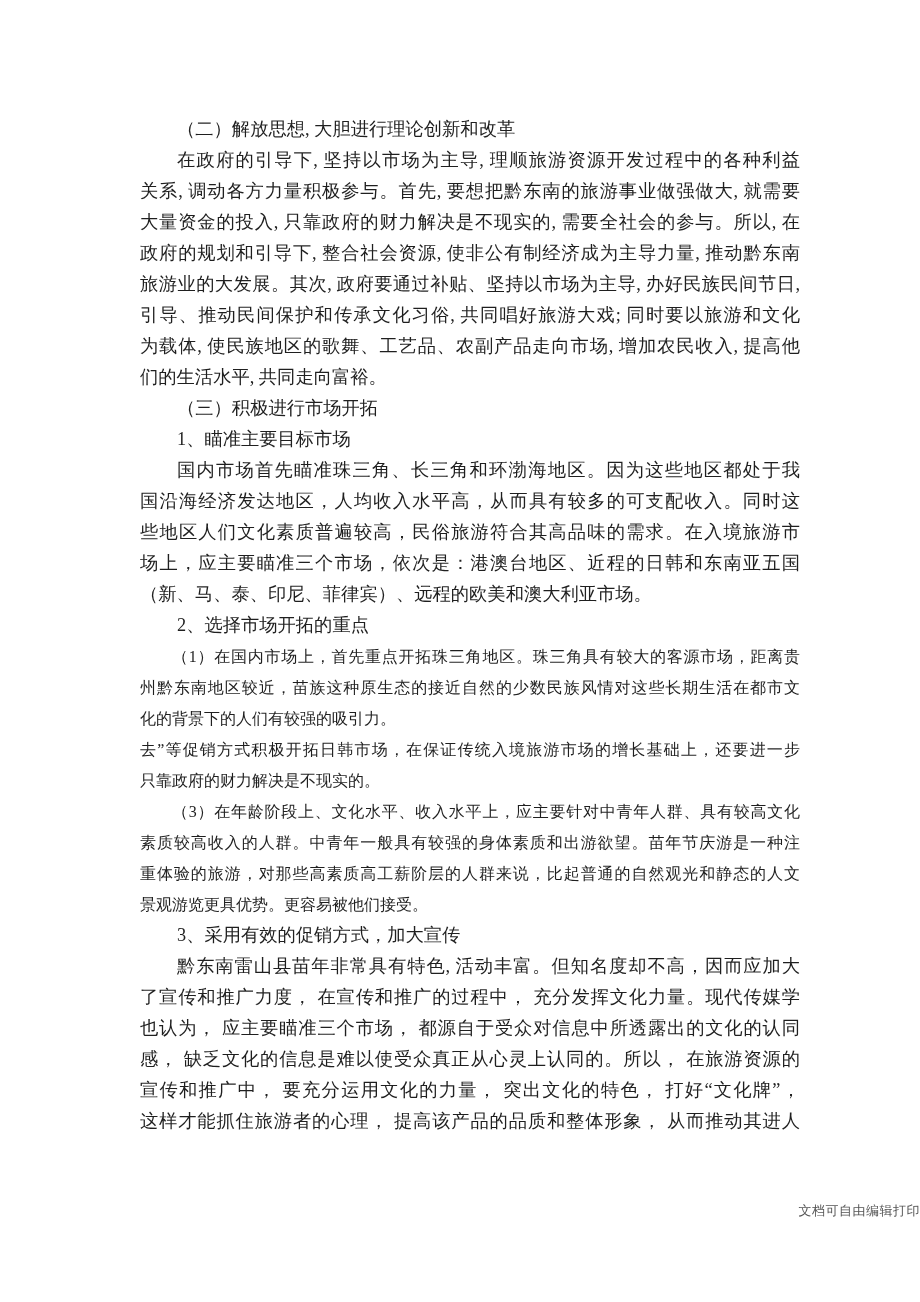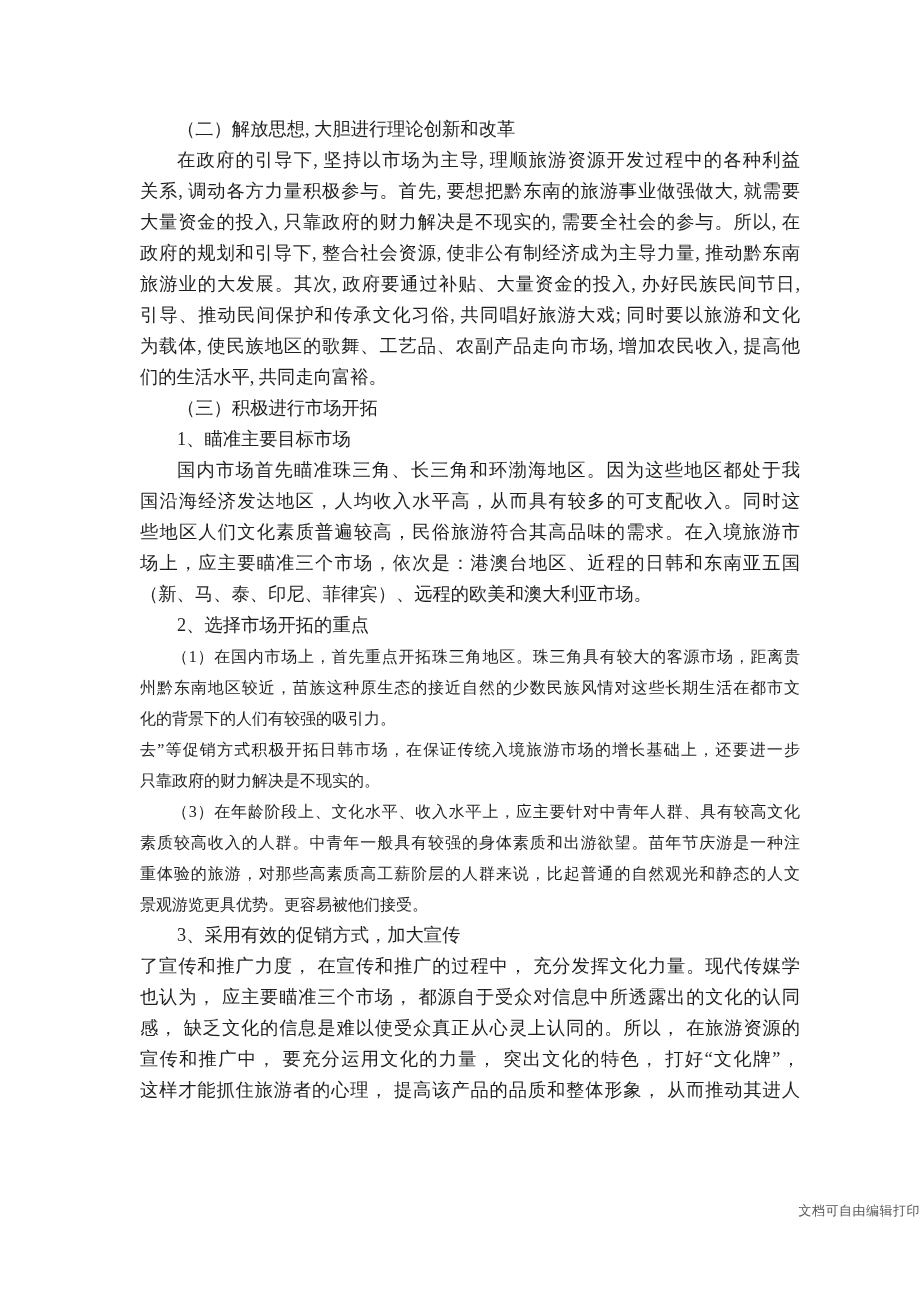--- a/index.html
+++ b/index.html
@@ -47,21 +47,21 @@
 </head>
 <body>
 
 <div class="page" style="background: rgb(255, 255, 255);">
   <div class="content" style="color: rgb(31, 31, 31);">
       <div class="line body ind">（二）解放思想, 大胆进行理论创新和改革</div>
       <div class="line body ind j">在政府的引导下, 坚持以市场为主导, 理顺旅游资源开发过程中的各种利益</div>
       <div class="line body j">关系, 调动各方力量积极参与。首先, 要想把黔东南的旅游事业做强做大, 就需要</div>
       <div class="line body j">大量资金的投入, 只靠政府的财力解决是不现实的, 需要全社会的参与。所以, 在</div>
       <div class="line body j">政府的规划和引导下, 整合社会资源, 使非公有制经济成为主导力量, 推动黔东南</div>
-      <div class="line body j">旅游业的大发展。其次, 政府要通过补贴、大量资金的投入, 办好民族民间节日,</div>
+      <div class="line body j">旅游业的大发展。其次, 政府要通过补贴、坚持以市场为主导, 办好民族民间节日,</div>
       <div class="line body j">引导、推动民间保护和传承文化习俗, 共同唱好旅游大戏; 同时要以旅游和文化</div>
       <div class="line body j">为载体, 使民族地区的歌舞、工艺品、农副产品走向市场, 增加农民收入, 提高他</div>
       <div class="line body">们的生活水平, 共同走向富裕。</div>
       <div class="line body ind">（三）积极进行市场开拓</div>
       <div class="line body ind">1、瞄准主要目标市场</div>
       <div class="line body ind j">国内市场首先瞄准珠三角、长三角和环渤海地区。因为这些地区都处于我</div>
       <div class="line body j">国沿海经济发达地区，人均收入水平高，从而具有较多的可支配收入。同时这</div>
       <div class="line body j">些地区人们文化素质普遍较高，民俗旅游符合其高品味的需求。在入境旅游市</div>
       <div class="line body j">场上，应主要瞄准三个市场，依次是：港澳台地区、近程的日韩和东南亚五国</div>
       <div class="line body">（新、马、泰、印尼、菲律宾）、远程的欧美和澳大利亚市场。</div>
@@ -69,20 +69,21 @@
       <div class="line sub ind j">（1）在国内市场上，首先重点开拓珠三角地区。珠三角具有较大的客源市场，距离贵</div>
       <div class="line sub j">州黔东南地区较近，苗族这种原生态的接近自然的少数民族风情对这些长期生活在都市文</div>
       <div class="line sub">化的背景下的人们有较强的吸引力。</div>
       <div class="line sub j">去”等促销方式积极开拓日韩市场，在保证传统入境旅游市场的增长基础上，还要进一步</div>
       <div class="line sub">只靠政府的财力解决是不现实的。</div>
       <div class="line sub ind j">（3）在年龄阶段上、文化水平、收入水平上，应主要针对中青年人群、具有较高文化</div>
       <div class="line sub j">素质较高收入的人群。中青年一般具有较强的身体素质和出游欲望。苗年节庆游是一种注</div>
       <div class="line sub j">重体验的旅游，对那些高素质高工薪阶层的人群来说，比起普通的自然观光和静态的人文</div>
       <div class="line sub">景观游览更具优势。更容易被他们接受。</div>
       <div class="line body ind">3、采用有效的促销方式，加大宣传</div>
+      <div class="line body ind j">黔东南雷山县苗年非常具有特色, 活动丰富。但知名度却不高，因而应加大</div>
       <div class="line body j">了宣传和推广力度， 在宣传和推广的过程中， 充分发挥文化力量。现代传媒学</div>
       <div class="line body j">也认为， 应主要瞄准三个市场， 都源自于受众对信息中所透露出的文化的认同</div>
       <div class="line body j">感， 缺乏文化的信息是难以使受众真正从心灵上认同的。所以， 在旅游资源的</div>
       <div class="line body j">宣传和推广中， 要充分运用文化的力量， 突出文化的特色， 打好“文化牌”，</div>
       <div class="line body j">这样才能抓住旅游者的心理， 提高该产品的品质和整体形象， 从而推动其进人</div>
     </div>
   <div class="footer" style="color: rgb(85, 85, 85);">文档可自由编辑打印</div>
 </div>
 
 </body></html>

